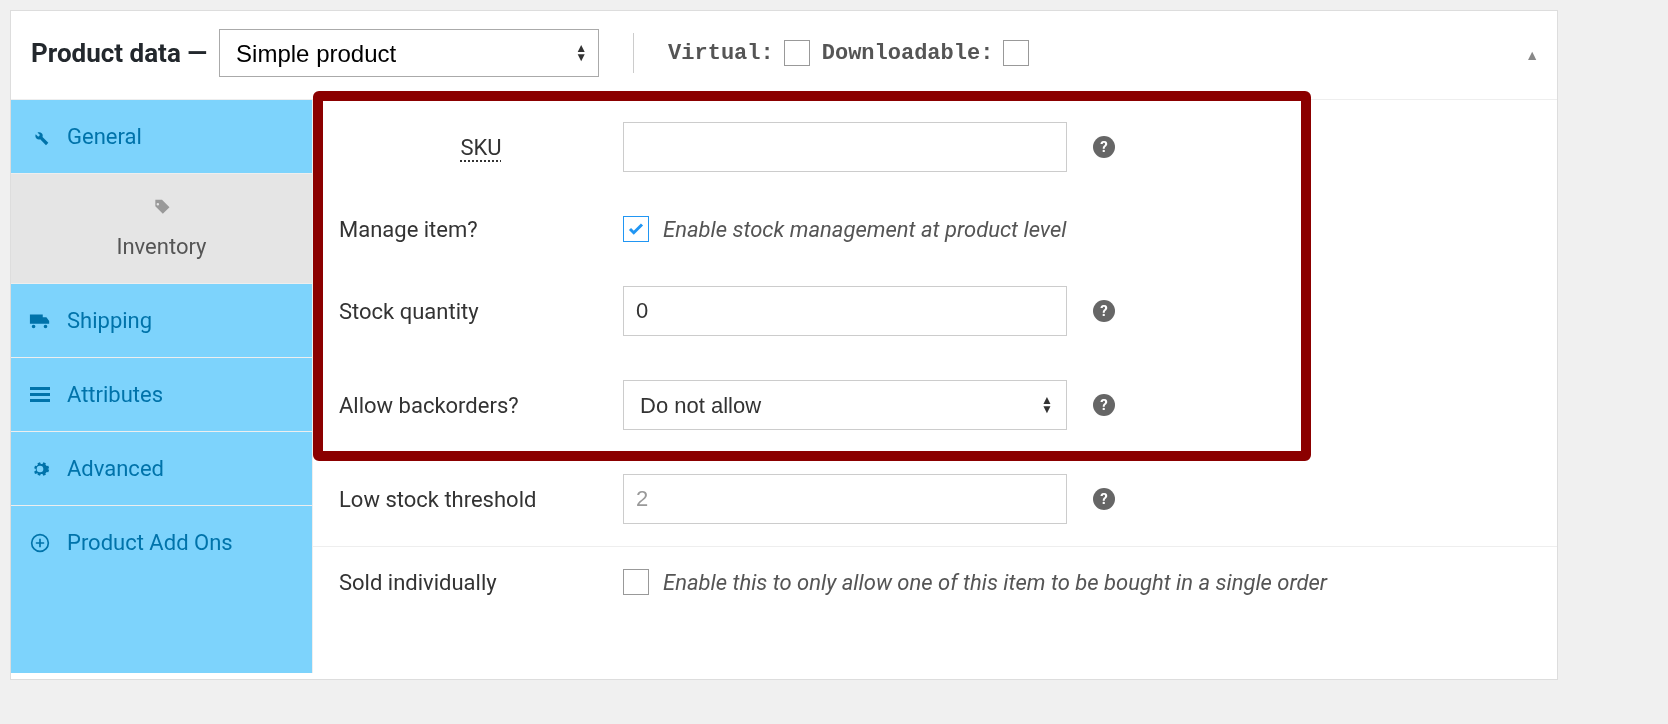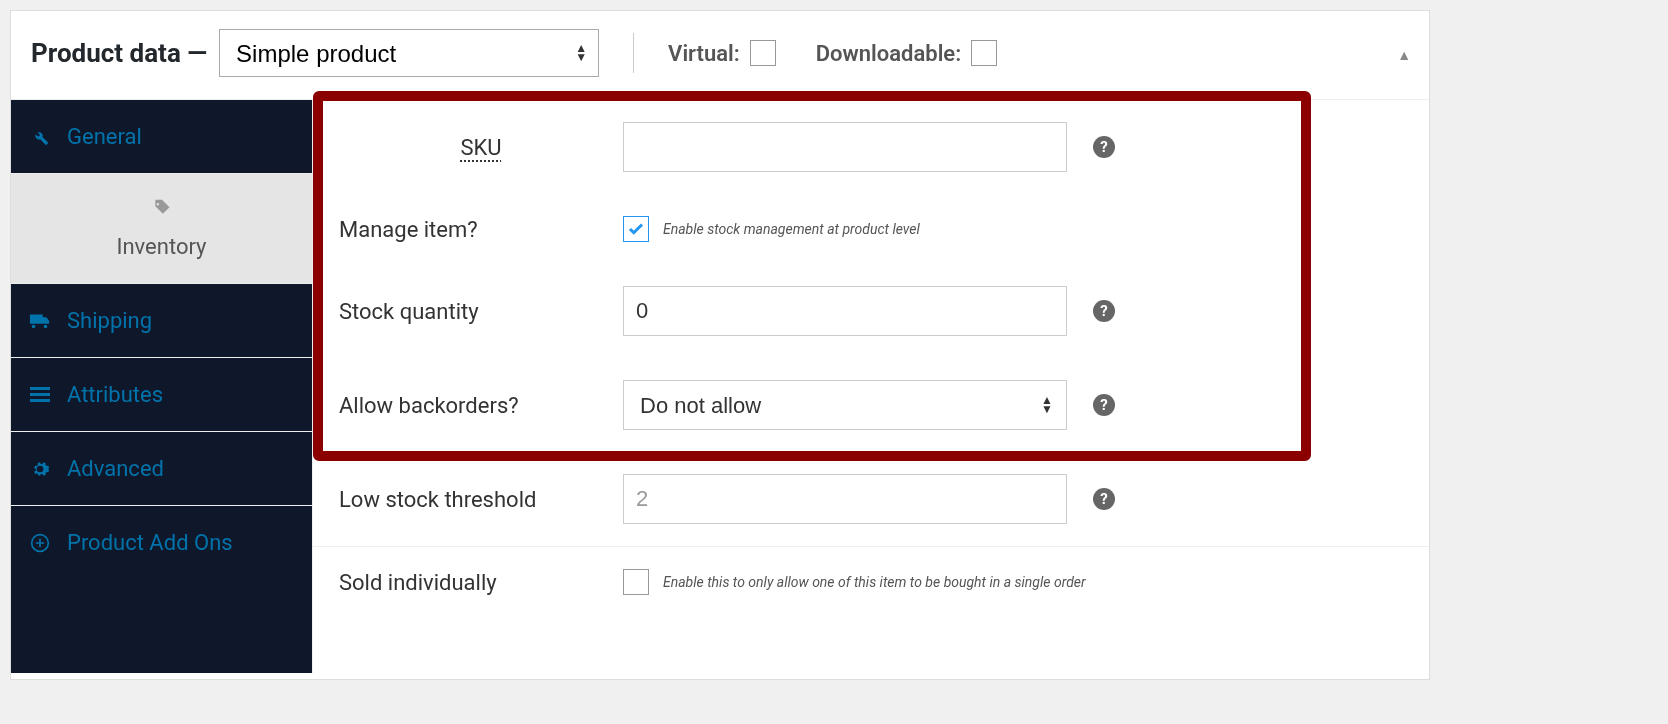--- a/index.html
+++ b/index.html
@@ -6,21 +6,21 @@
   body {
     font-family: -apple-system, BlinkMacSystemFont, "Segoe UI", Roboto, sans-serif;
     background: #f0f0f0;
     padding: 10px;
     font-size: 18px;
     color: #23282d;
   }
   .panel {
     background: #fff;
     border: 1px solid #ddd;
-    width: 1420px;
+    width: 1548px;
     height: 670px;
     position: relative;
   }
   .panel-header {
     display: flex;
     align-items: center;
     padding: 18px 20px 22px 20px;
     border-bottom: 1px solid #eee;
     position: relative;
   }
@@ -61,21 +61,21 @@
   .divider-v {
     width: 1px;
     height: 40px;
     background: #ccc;
     margin: 0 22px;
   }
   .chk-group {
     display: flex;
     align-items: center;
     gap: 10px;
-    margin-right: 28px;
+    font-family: Liberation Mono, monospace;
   }
   .chk-group .lbl { font-size: 22px; font-weight: 600; color: #555; }
   .check {
     width: 26px;
     height: 26px;
     border: 1px solid #999;
     background: #fff;
   }
   .collapse-toggle {
     position: absolute;
@@ -84,21 +84,21 @@
     transform: translateY(-50%);
     color: #888;
     font-size: 14px;
   }
   .panel-body {
     display: flex;
     height: calc(100% - 95px);
   }
   .tabs {
     width: 302px;
-    background: #0f172a;
+    background: #7dd3fc;
     border-right: 1px solid #eee;
   }
   .tab {
     display: flex;
     align-items: center;
     gap: 16px;
     padding: 24px 18px;
     border-bottom: 1px solid #eee;
     color: #0073aa;
     font-size: 22px;
@@ -152,21 +152,21 @@
   .help {
     width: 22px; height: 22px;
     border-radius: 50%;
     background: #666;
     color: #fff;
     font-size: 15px;
     font-weight: 700;
     display:flex; align-items:center; justify-content:center;
     margin-left: 26px;
   }
-  .italic-desc { font-style: italic; font-size: 14px; color: #555; margin-left: 14px; }
+  .italic-desc { font-style: italic; font-size: 22px; color: #555; margin-left: 14px; }
   .cb-box {
     width: 26px; height: 26px; border: 1px solid #2196f3; display:flex; align-items:center; justify-content:center;
   }
   .cb-box.unchecked { border-color: #999; }
   .red-highlight {
     position: absolute;
     border: 10px solid #8b0000;
     border-radius: 6px;
     left: 302px;
     top: 80px;

